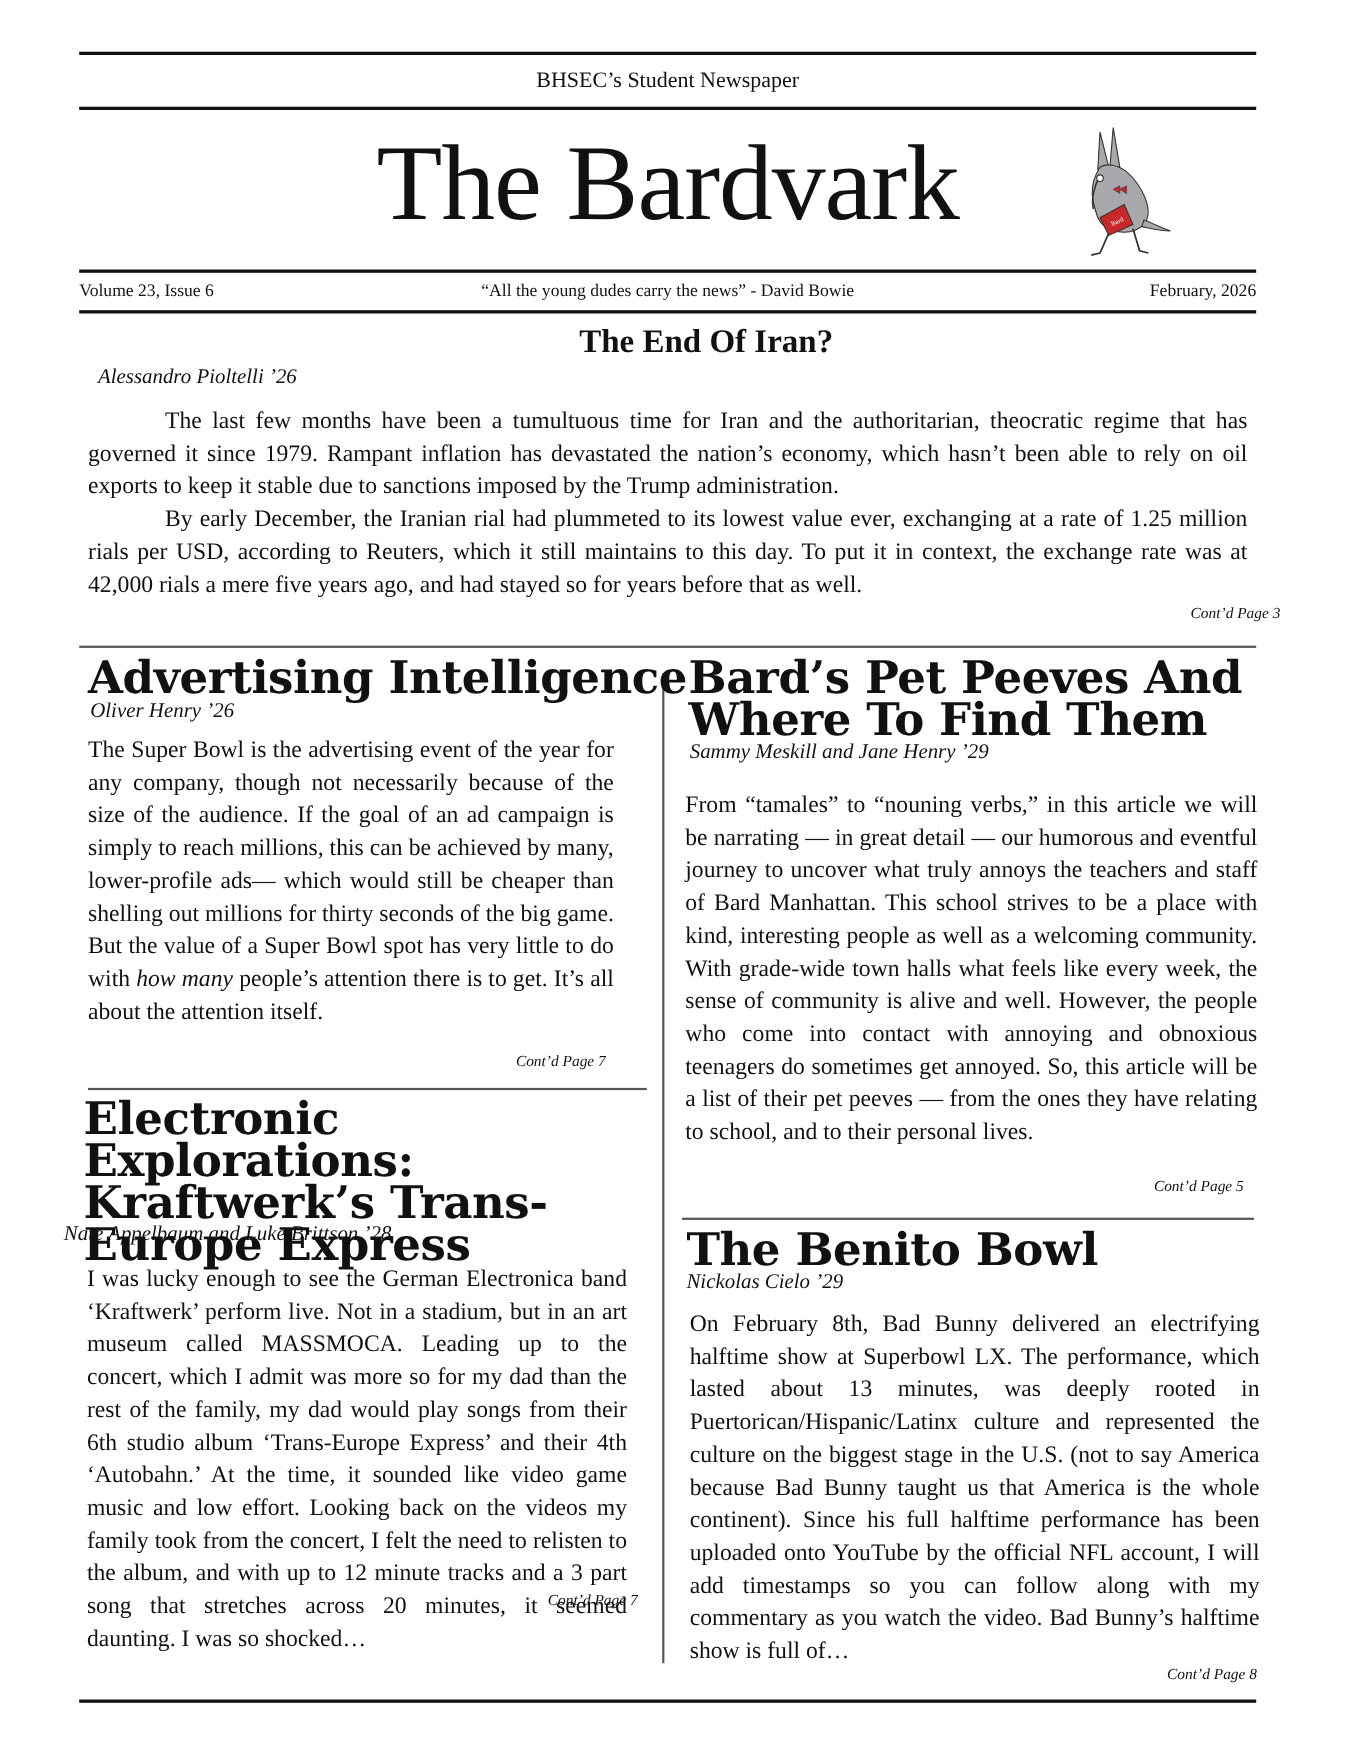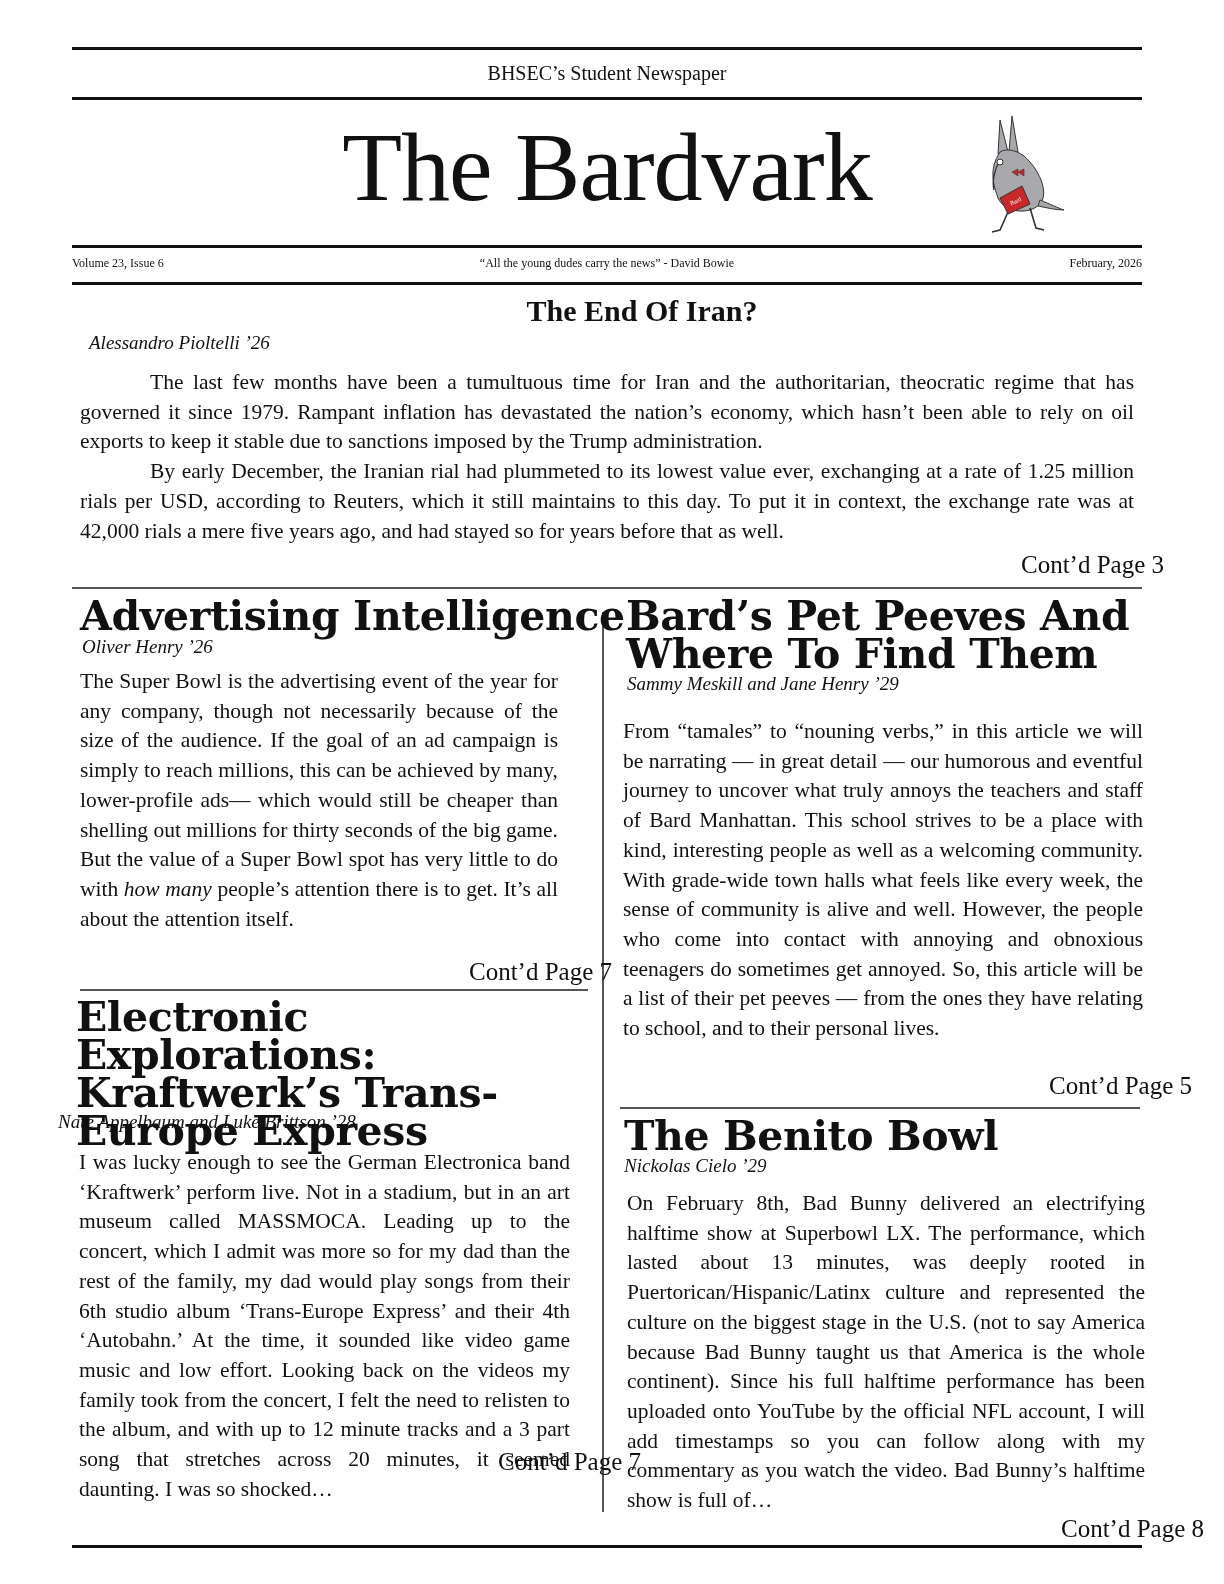--- a/index.html
+++ b/index.html
@@ -3,27 +3,27 @@
 <meta charset="utf-8">
 <style>
   html, body { margin: 0; padding: 0; background: #ffffff; }
   body { width: 1224px; height: 1584px; position: relative; overflow: hidden; color: #111; font-family: "Liberation Serif", "DejaVu Serif", serif; }
   .abs { position: absolute; }
   .rule { position: absolute; background: #111; }
   .thinrule { position: absolute; background: #555; }
   .kicker { left: 72px; width: 1070px; top: 62px; text-align: center; font-size: 20px; }
   .masthead { left: 72px; width: 1070px; top: 112px; text-align: center; font-size: 98px; line-height: 110px; letter-spacing: -1px; }
   .mascot { left: 978px; top: 112px; width: 92px; height: 126px; }
-  .infoline { top: 256px; font-size: 12px; }
+  .infoline { top: 256px; font-size: 16px; }
   .lead-title { left: 72px; width: 1140px; top: 294px; text-align: center; font-size: 30px; font-family: "Liberation Serif", serif; font-weight: bold; }
   .byline { font-style: italic; font-size: 19px; }
   .body-text { font-size: 21.5px; line-height: 29.7px; text-align: justify; }
   .body-text p { margin: 0; }
   .indent { text-indent: 70px; }
-  .contd { font-size: 25px; }
+  .contd { font-style: italic; font-size: 14px; }
   .art-title { font-family: "DejaVu Serif", serif; font-weight: bold; font-size: 41px; line-height: 38px; letter-spacing: -0.4px; }
   .col-left { left: 80px; width: 478px; }
   .col-right { left: 624px; width: 520px; }
   em.it { }
 </style>
 </head>
 <body>
 
 <div class="rule" style="left:72px;top:47px;width:1070px;height:3px;"></div>
 <div class="abs kicker">BHSEC’s Student Newspaper</div>

